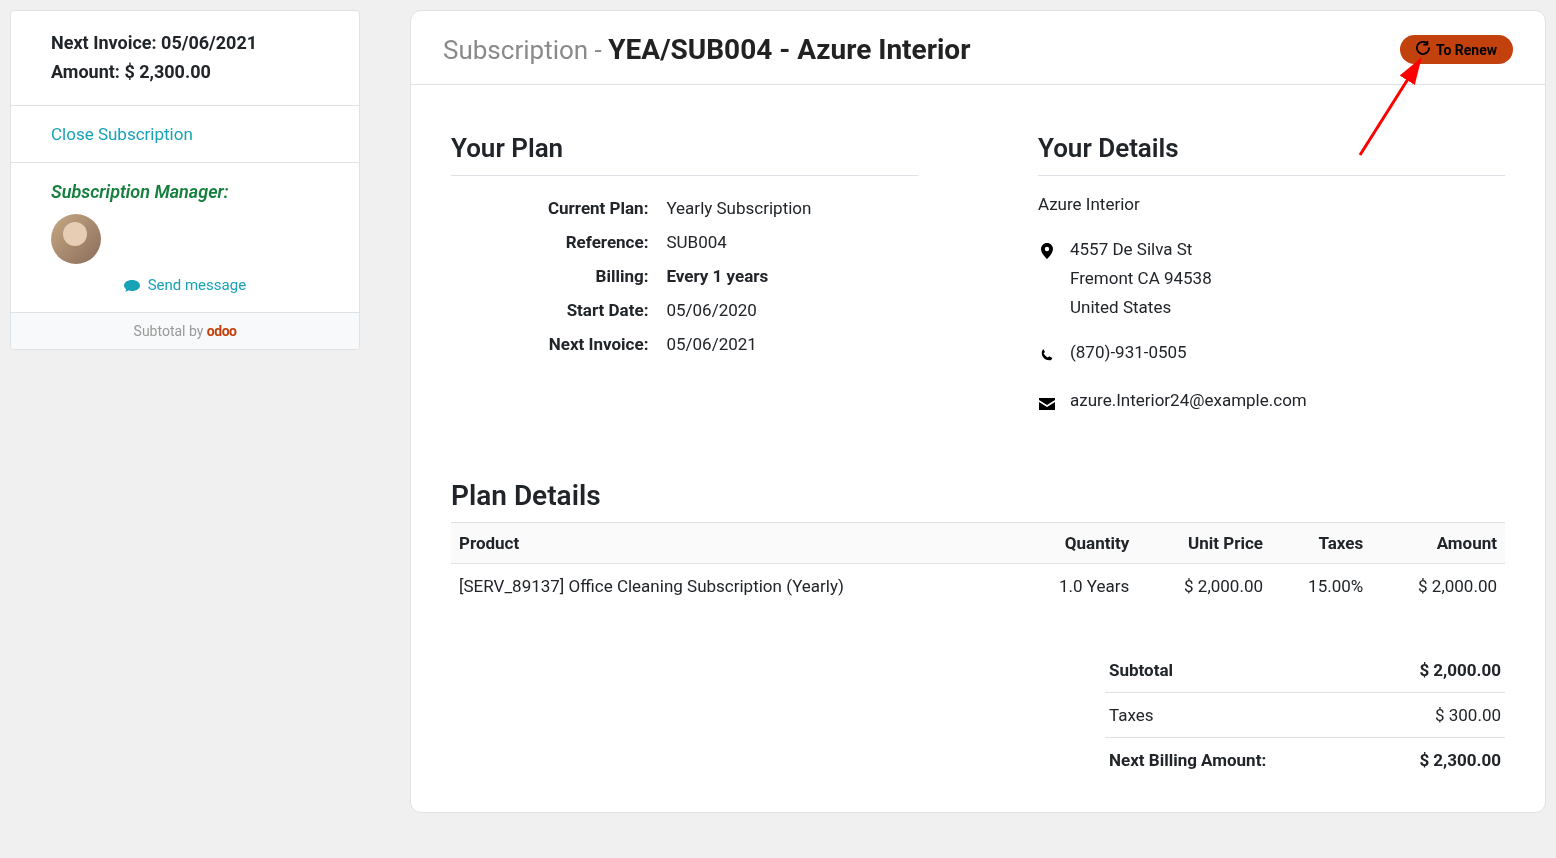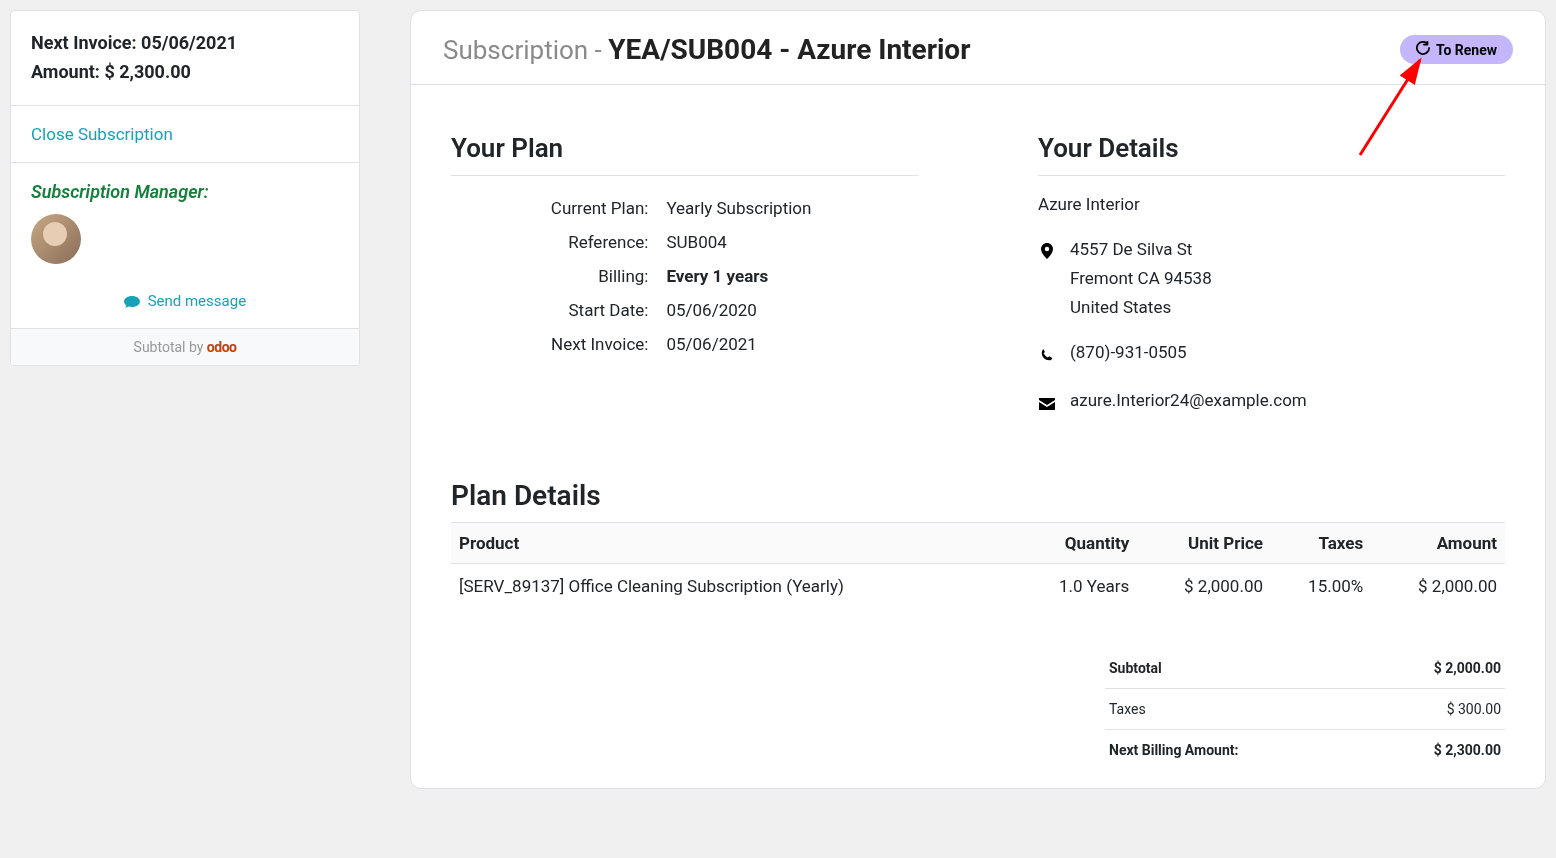--- a/index.html
+++ b/index.html
@@ -19,21 +19,21 @@
     width: 350px;
     flex-shrink: 0;
   }
   .card {
     background: #fff;
     border: 1px solid #dee2e6;
     border-radius: 4px;
     overflow: hidden;
   }
   .card-section {
-    padding: 18px 20px;
+    padding: 18px 40px;
     border-bottom: 1px solid #dee2e6;
   }
   .card-section:last-child { border-bottom: none; }
   .invoice-line {
     font-size: 18px;
     font-weight: 700;
     line-height: 1.6;
   }
   .close-link {
     color: #17a2b8;
@@ -66,21 +66,21 @@
     position:absolute;
     left:12px; top:8px;
     width:24px; height:24px;
     background:#e6cdb3;
     border-radius:50%;
   }
   .manager-name { font-size: 17px; line-height:1.5;}
   .manager-phone { font-size: 17px; }
   .send-msg {
     text-align: center;
-    margin-top: 28px;
+    margin-top: 12px;
     color: #17a2b8;
     cursor: pointer;
     font-size: 15px;
   }
   .send-msg svg { vertical-align: middle; margin-right:4px;}
   .powered {
     text-align: center;
     padding: 10px;
     color: #999;
     font-size: 14px;
@@ -112,56 +112,56 @@
   .title-prefix {
     color: #8a8a8a;
     font-weight: 400;
   }
   .title-main {
     font-weight: 700;
     color:#222;
     font-size:28px;
   }
   .badge-renew {
-    background: #c4b5fd;
+    background: #c2410c;
     color: #000;
     border-radius: 20px;
     padding: 6px 16px;
     font-weight: 700;
     font-size: 14px;
     display: inline-flex;
     align-items: center;
     gap: 6px;
     cursor: pointer;
     justify-content: center;
   }
   .badge-renew svg { width:14px;height:14px;}
   .main-body {
-    padding: 48px 40px 18px 40px;
+    padding: 48px 40px 30px 40px;
     position: relative;
   }
   .two-col {
     display: flex;
     gap: 120px;
   }
   .col { flex: 1; }
   .section-title {
     font-size: 26px;
     font-weight: 600;
     margin-bottom: 12px;
   }
   .hr { border: none; border-top: 1px solid #dee2e6; margin-bottom: 14px; }
   .plan-table { width: 100%; }
   .plan-table td {
     padding: 6px 4px;
     font-size: 17px;
   }
   .plan-table td:first-child {
     text-align: right;
-    font-weight: 400;
+    font-weight: 700;
     width: 45%;
     padding-right: 12px;
   }
   .details-block { font-size: 17px; line-height:1.7;}
   .details-row { display:flex; align-items:flex-start; gap:14px; margin-top:16px;}
   .details-row .icon-col { width: 18px; text-align:center; padding-top:4px; flex-shrink:0;}
   .plan-details-title {
     font-size: 28px;
     font-weight: 600;
     margin: 60px 0 10px;
@@ -189,21 +189,21 @@
   table.lines td:first-child { text-align: left; }
   .totals {
     margin-top: 40px;
     margin-left: auto;
     width: 400px;
   }
   .totals-row {
     display: flex;
     justify-content: space-between;
     padding: 12px 4px;
-    font-size: 14px;
+    font-size: 17px;
   }
   .totals-row + .totals-row { border-top: 1px solid #dee2e6; }
   .totals-row.bold { font-weight: 700; }
   .arrow {
     position: absolute;
     top: -40px;
     right: 100px;
     pointer-events:none;
   }
 </style>

